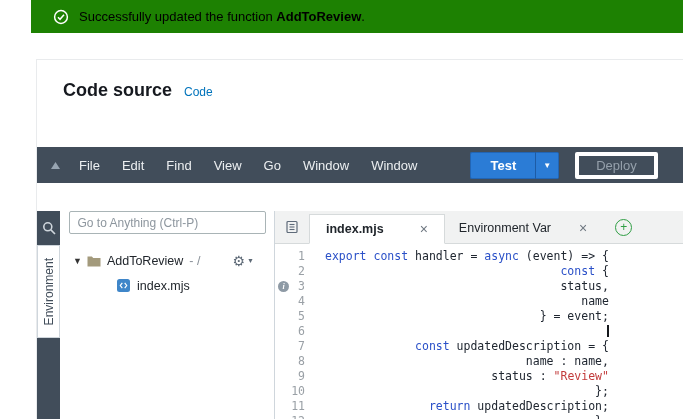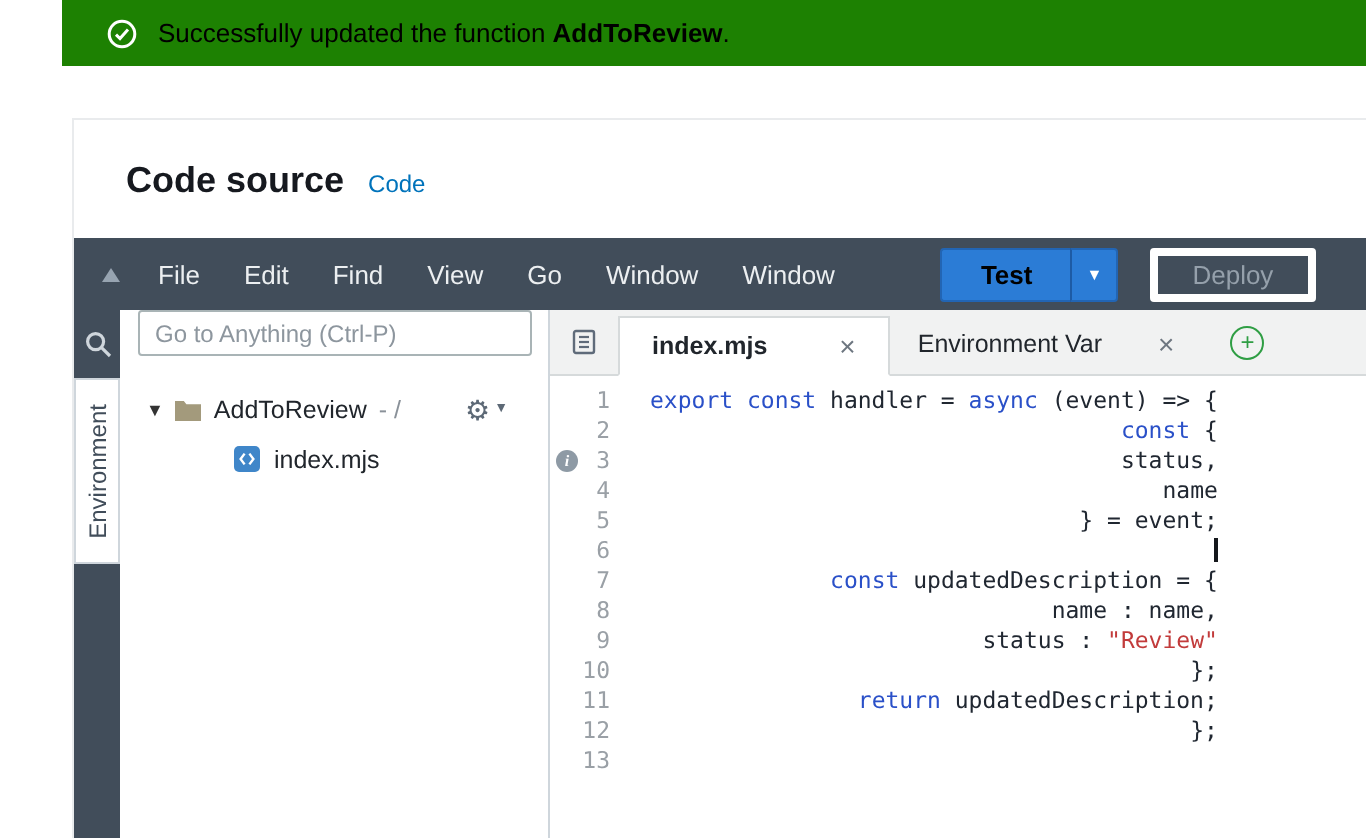--- a/index.html
+++ b/index.html
@@ -10,32 +10,32 @@
   html,body{width:683px;height:419px;overflow:hidden;}
   body{background:#fff;font-family:"Liberation Sans",sans-serif;position:relative;}
 
   
   .banner{height:33px;background:var(--green);display:flex;align-items:center;gap:10px;
           padding:0 22px;color:#000000;font-size:13px;margin-left:31px;}
   .banner strong{font-weight:700;}
 
   
   .card{margin:26px 0 0 36px;border:1px solid #e9ebed;border-right:none;border-bottom:none;
-        height:360px;display:flex;flex-direction:column;background:#fff;}
+        height:360px;display:flex;flex-direction:column;background:#fff;gap:28px;}
   .card-header{display:flex;align-items:baseline;gap:12px;padding:20px 20px 18px 26px;}
   .card-header h1{font-size:18px;color:#16191f;font-weight:700;}
   .card-header a{color:var(--link);font-size:12px;text-decoration:none;cursor:pointer;}
 
   
   .menubar{height:36px;background:var(--menubg);display:flex;align-items:center;
            padding:0 10px;color:#eceff1;font-size:13px;flex-shrink:0;}
   .menu-tri{margin:0 6px 0 2px;display:flex;}
   .menu-item{padding:0 11px;cursor:default;}
   .btn-test{margin-left:42px;display:flex;align-items:center;height:27px;background:var(--testblue);
-            border:1px solid #2265b4;border-right:none;border-radius:2px 0 0 2px;color:#000000;
+            border:1px solid #2265b4;border-right:none;border-radius:2px 0 0 2px;color:#ffffff;
             font-weight:700;font-size:13px;padding:0 19px;cursor:pointer;}
   .btn-test-caret{height:27px;width:24px;background:var(--testblue);border:1px solid #2265b4;
             border-left:1px solid #1d5ba5;border-radius:0 2px 2px 0;color:#fff;display:flex;
             align-items:center;justify-content:center;font-size:8px;cursor:pointer;}
   .btn-deploy{margin-left:16px;height:27px;padding:0 17px;background:transparent;
             border:4px solid #ffffff;border-radius:2px;color:#95a0ab;font-size:13px;}
 
   
   .workspace{flex:1;display:flex;min-height:0;}
   .rail{width:23px;background:var(--menubg);position:relative;flex-shrink:0;}

